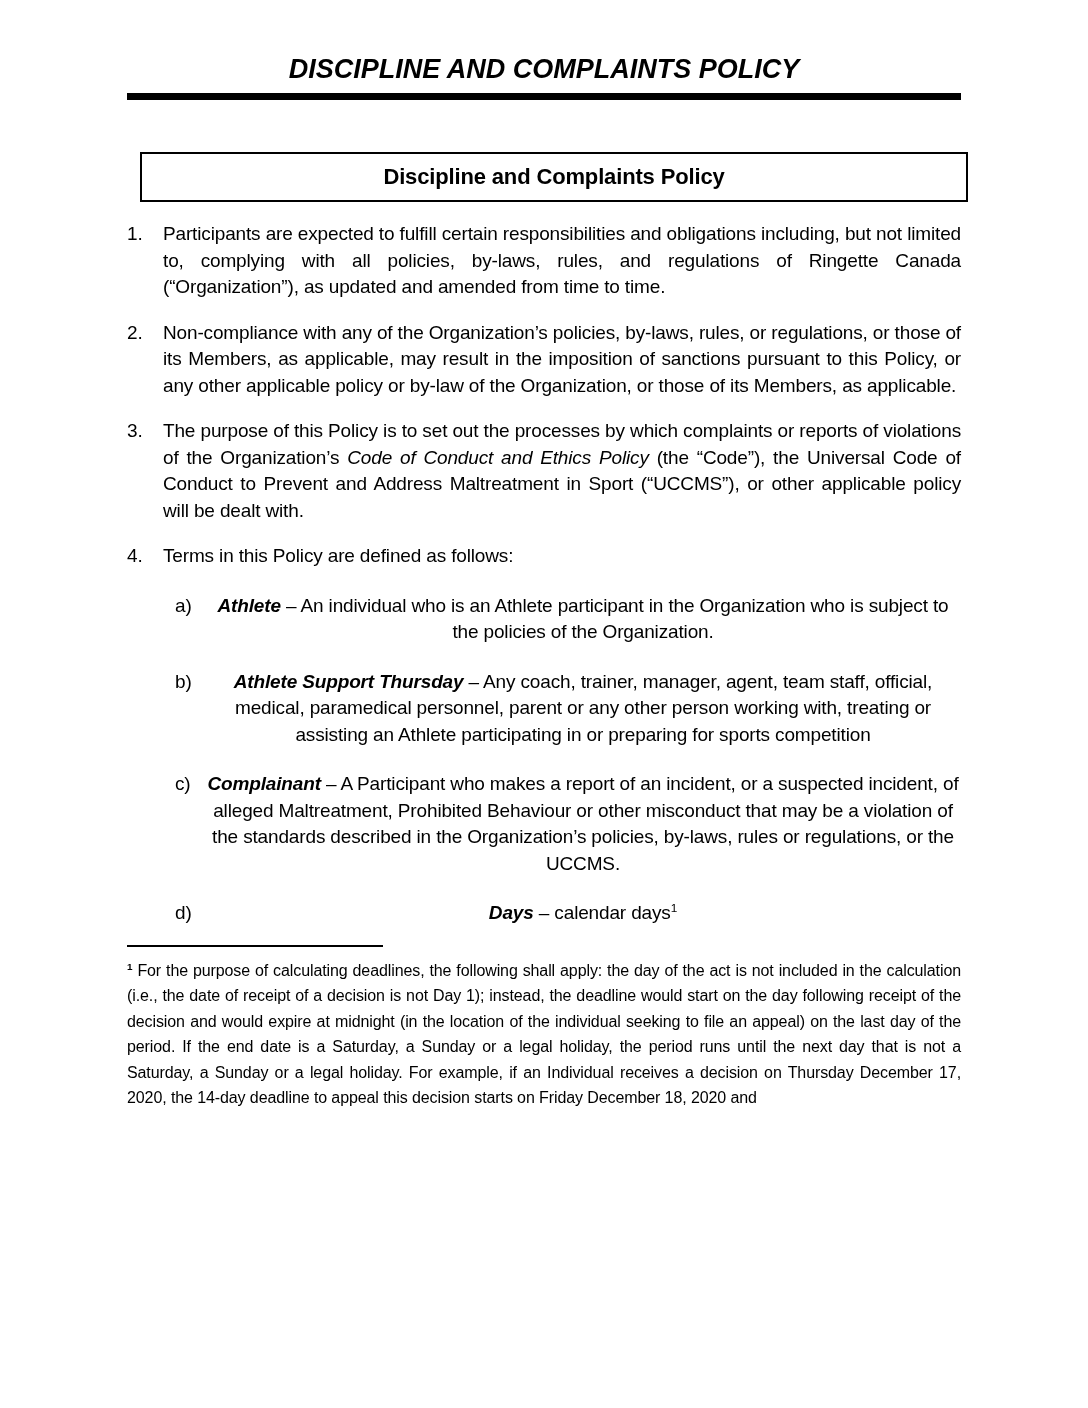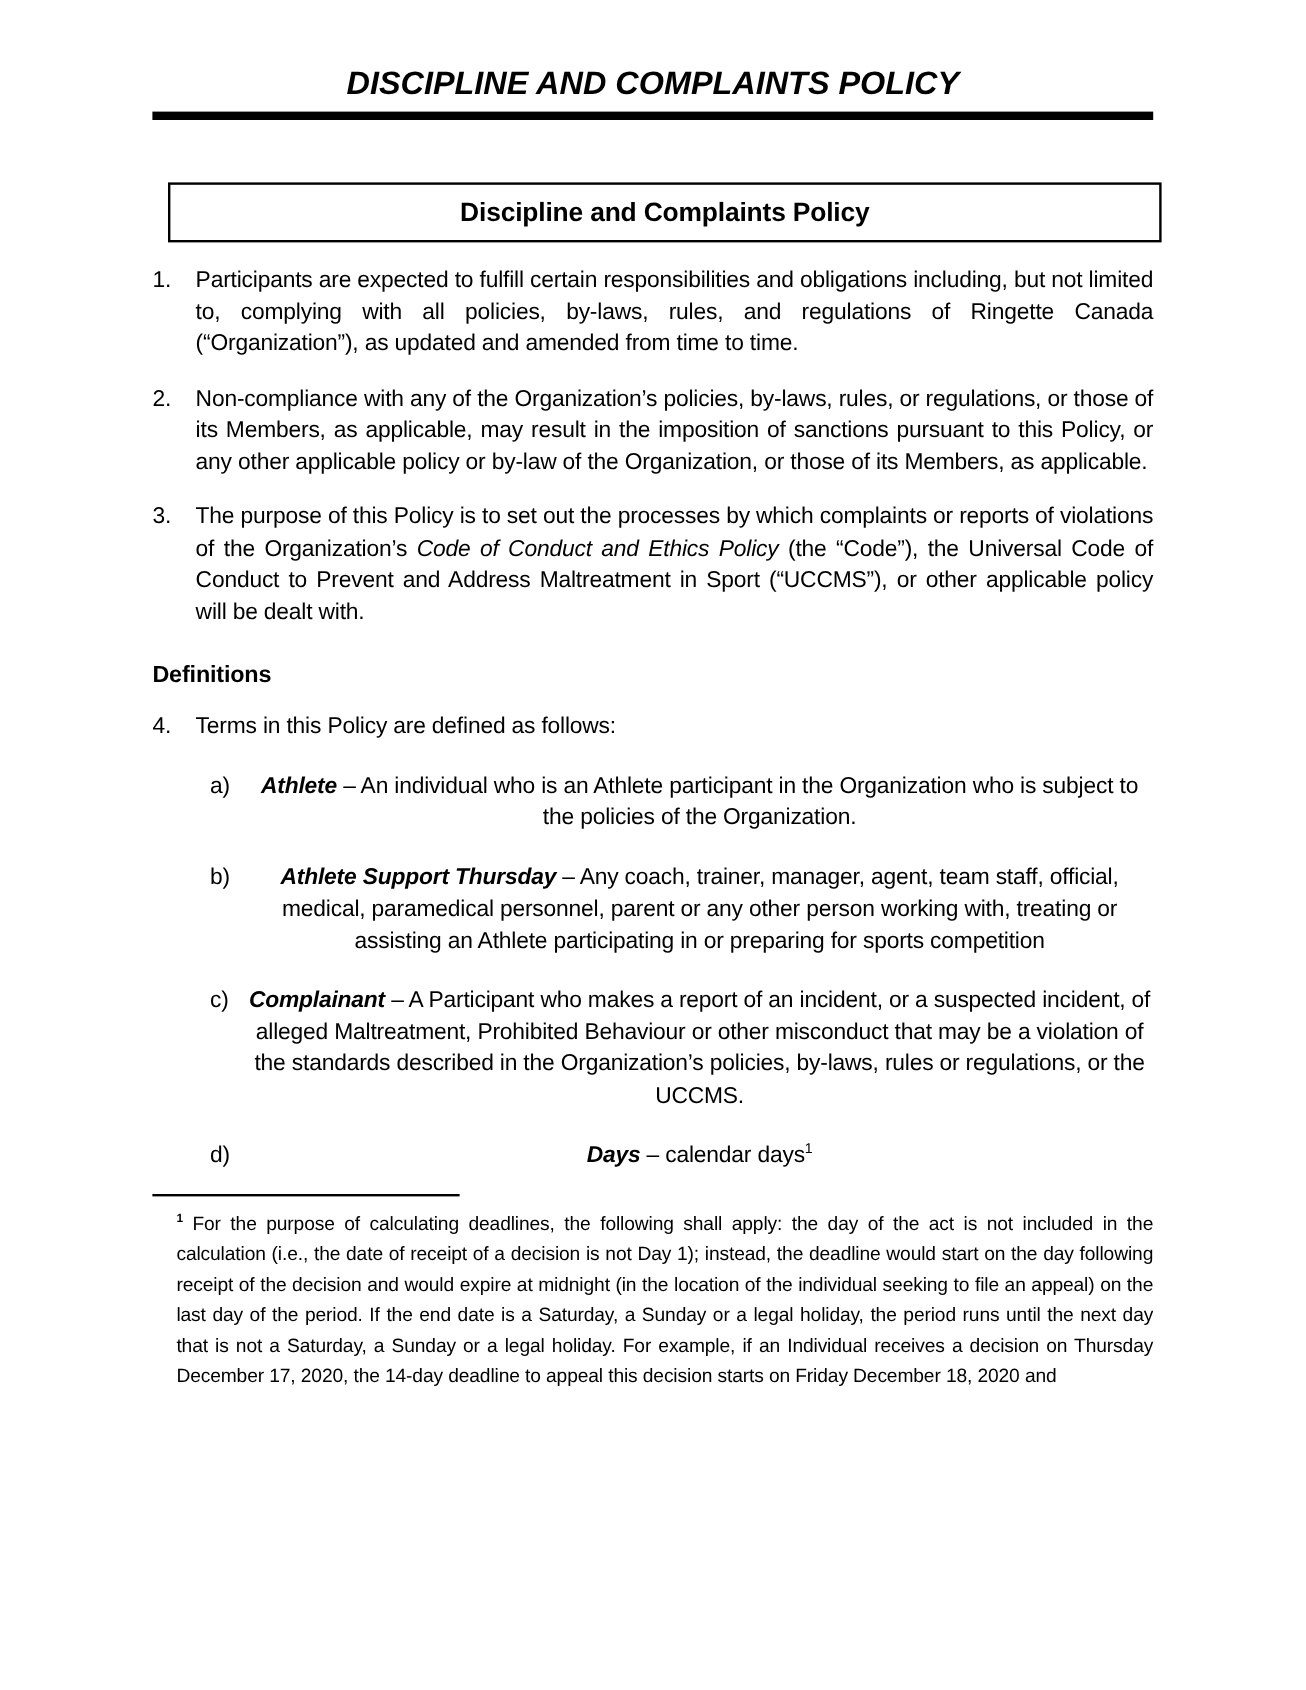--- a/index.html
+++ b/index.html
@@ -87,21 +87,20 @@
   .footnote-rule {
     width: 256px;
     height: 2px;
     background: #000000;
   }
   .footnote {
     margin-top: 11px;
     font-size: 16px;
     line-height: 25.5px;
     letter-spacing: -0.1px;
-    margin-left: 20px;
   }
   .footnote sup { font-weight: 700; }
 </style>
 </head>
 <body>
 
 <div class="page">
 
   <div class="doc-header">
     <h1 class="doc-title">DISCIPLINE AND COMPLAINTS POLICY</h1>
@@ -122,21 +121,20 @@
     <span class="num-col">2.</span>
     <div class="num-body justify">Non-compliance with any of the Organization’s policies, by-laws, rules, or regulations, or those of its Members, as applicable, may result in the imposition of sanctions pursuant to this Policy, or any other applicable policy or by-law of the Organization, or those of its Members, as applicable.</div>
   </div>
 
 
   <div class="num-item">
     <span class="num-col">3.</span>
     <div class="num-body justify"><span>The purpose of this Policy is to set out the processes by which complaints or reports of violations of the Organization’s </span><em class="inline-italic">Code of Conduct and Ethics Policy</em><span> (the “Code”), the Universal Code of Conduct to Prevent and Address Maltreatment in Sport (“UCCMS”), or other applicable policy will be dealt with.</span></div>
   </div>
 
-  <h2 class="section-heading">Definitions</h2>
 
   <div class="num-item">
     <span class="num-col">4.</span>
     <div class="num-body">Terms in this Policy are defined as follows:</div>
   </div>
 
   <div class="def-item">
     <span class="def-label">a)</span>
     <div class="def-body"><em class="term">Athlete</em><span> – An individual who is an Athlete participant in the Organization who is subject to the policies of the Organization.</span></div>
   </div>

